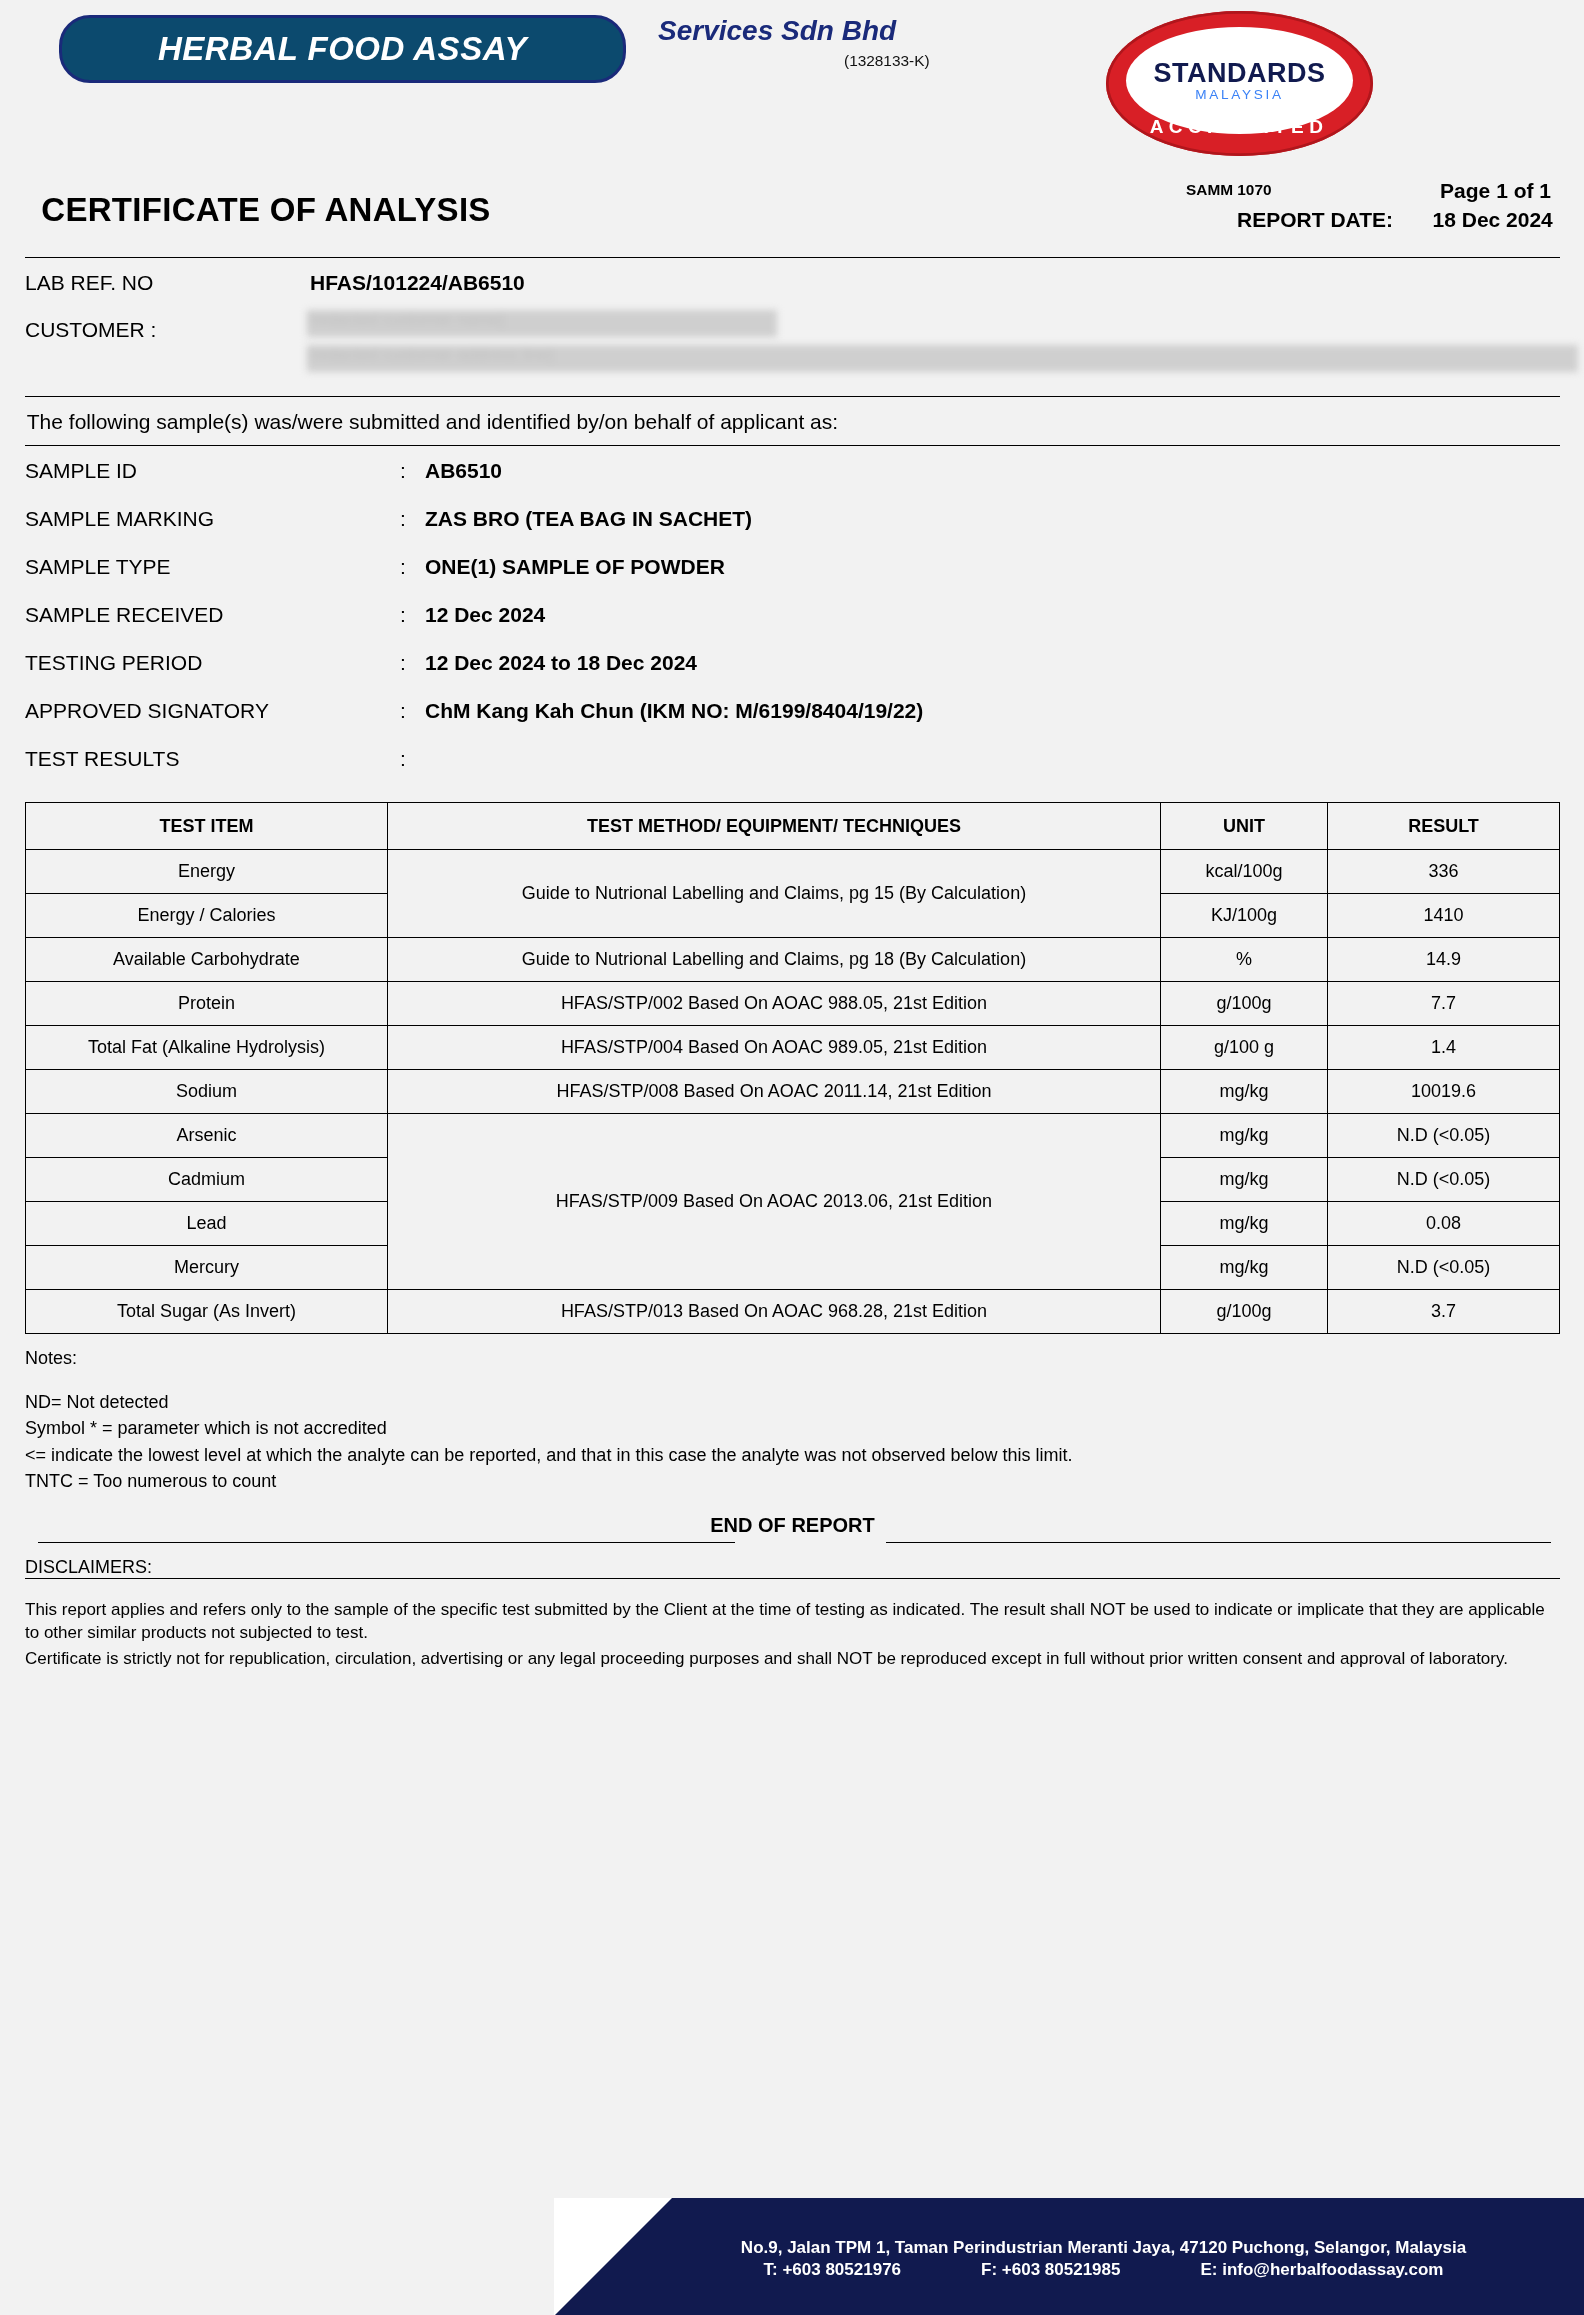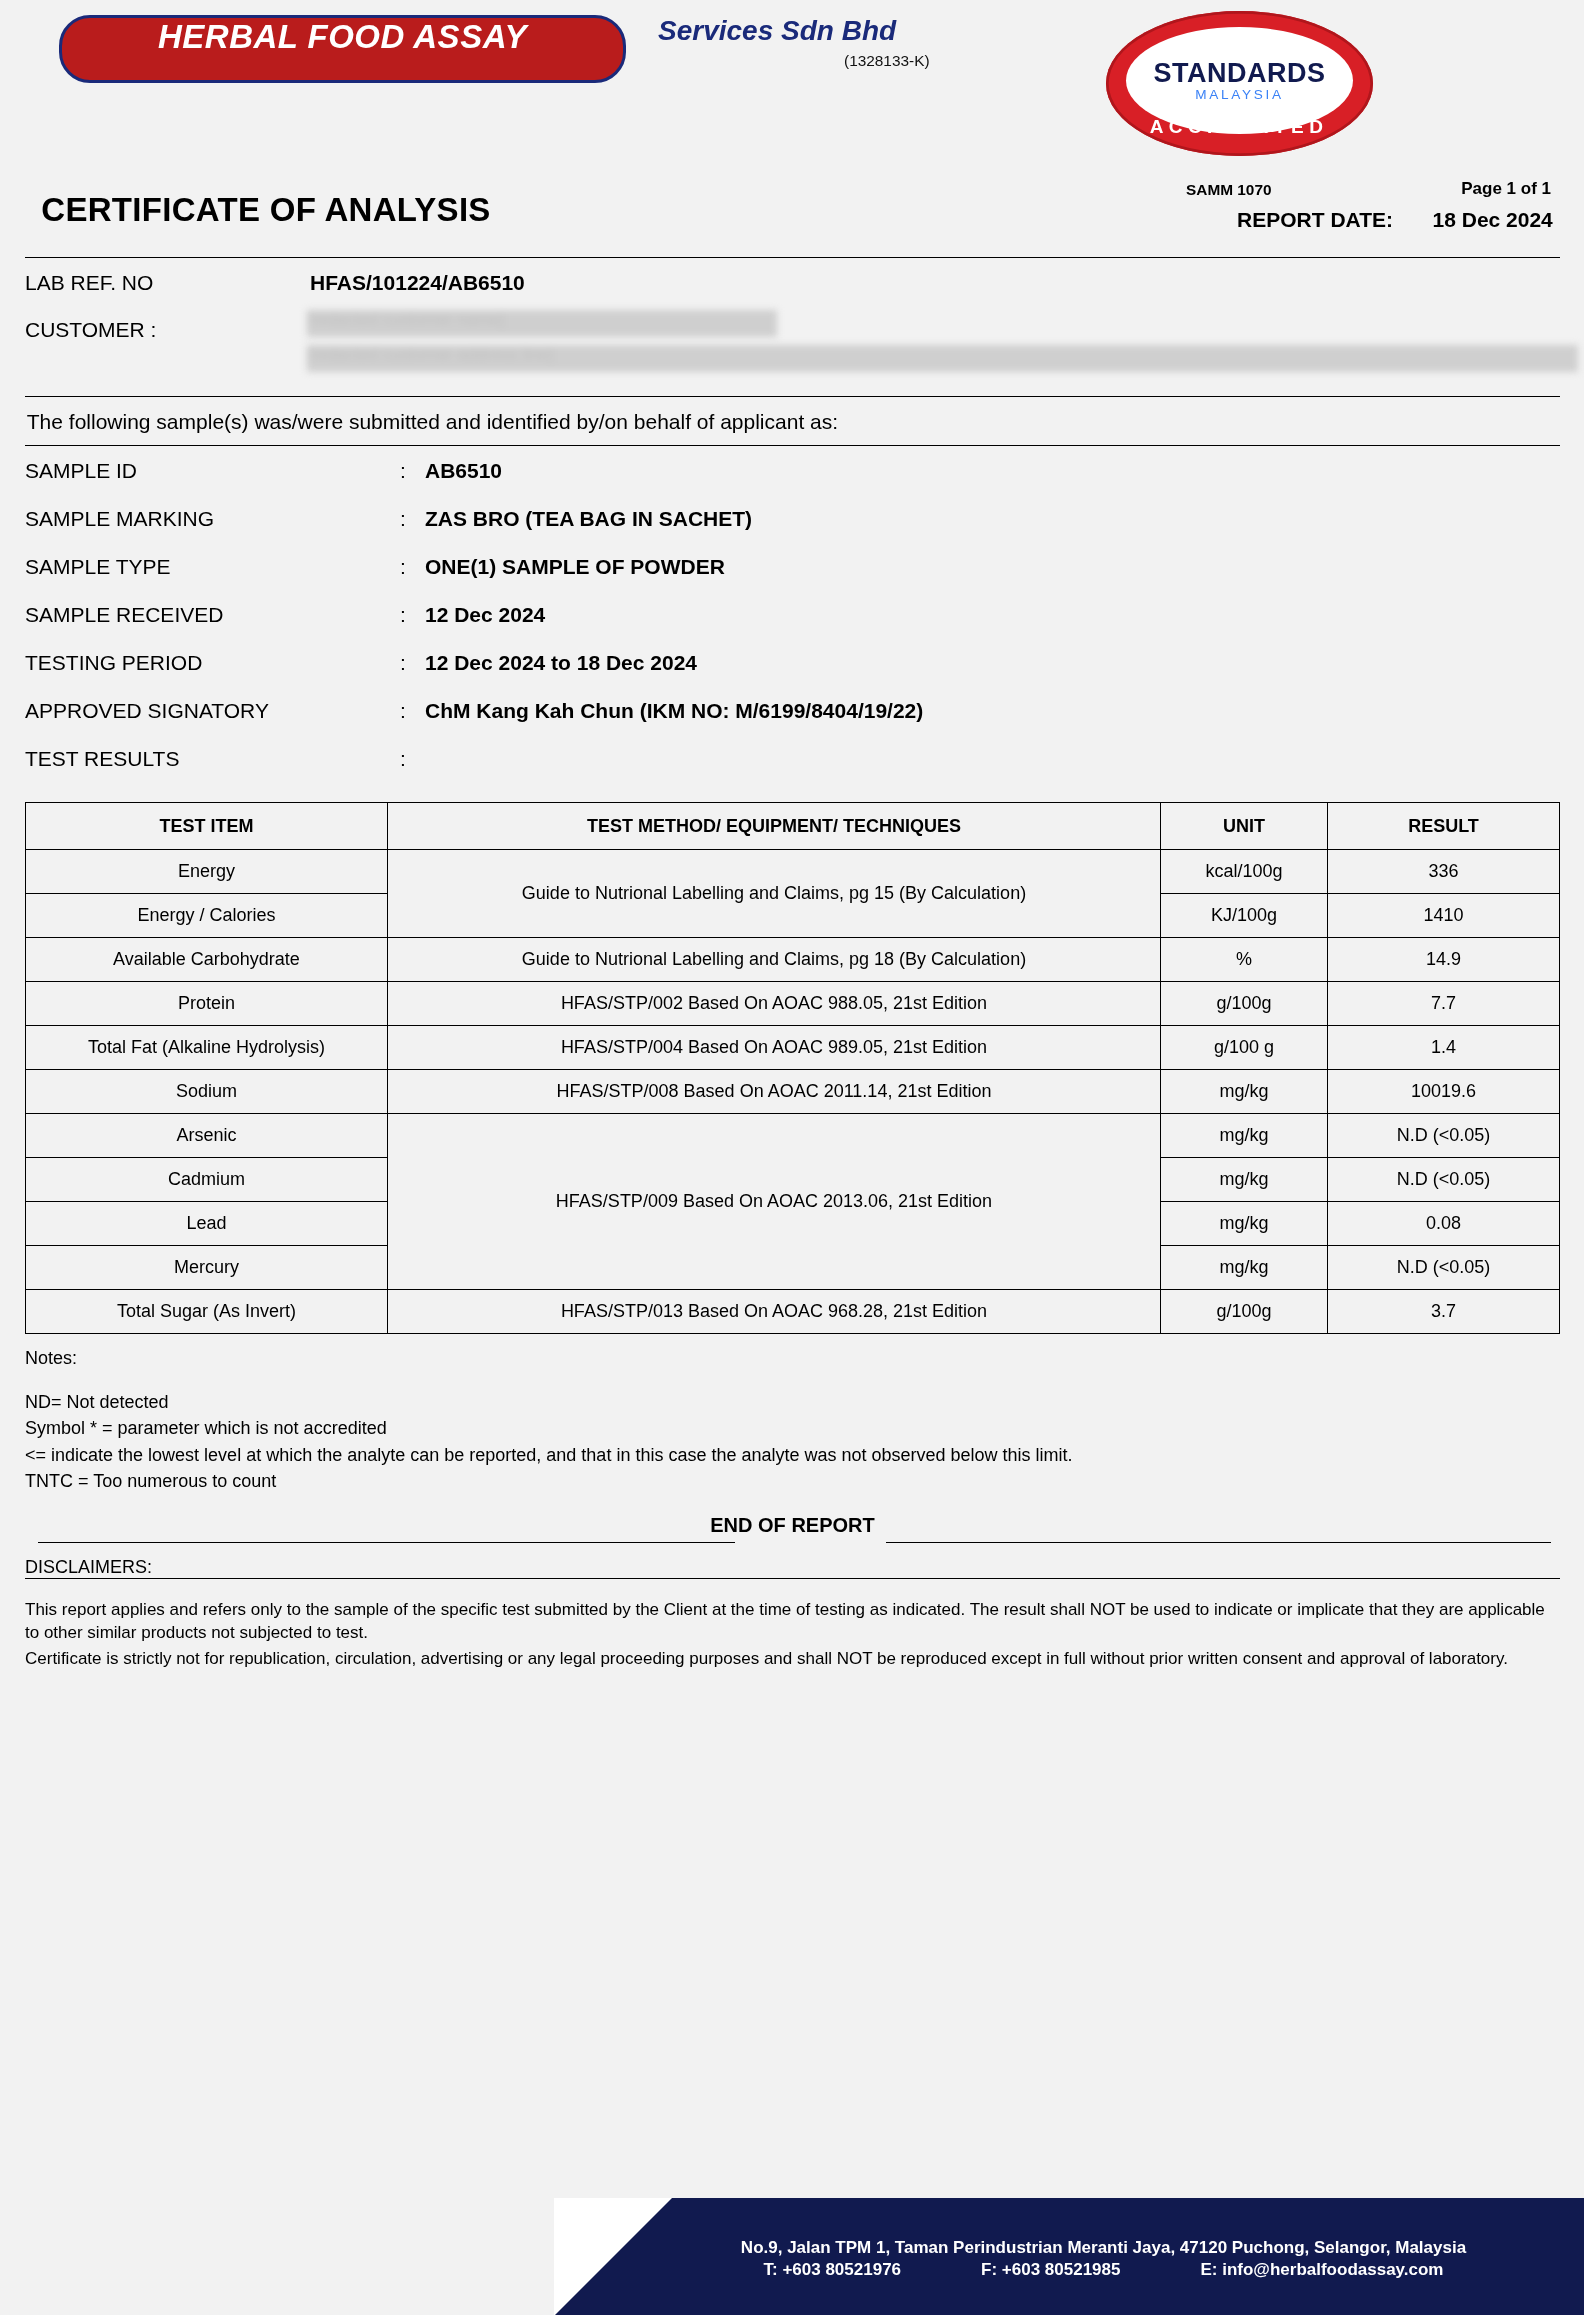--- a/index.html
+++ b/index.html
@@ -25,25 +25,25 @@
   .header {
     position: relative;
     height: 176px;
   }
   .logo-badge {
     position: absolute;
     left: 34px;
     top: 14.5px;
     width: 561px;
     height: 62px;
-    background: #b91c1c;
+    background: #0c4a6e;
     border: 3.6px solid #1a2a7a;
     border-radius: 31px;
     display: flex;
-    align-items: flex-start;
+    align-items: center;
     justify-content: center;
   }
   .logo-badge span {
     color: #ffffff;
     font-size: 33px;
     font-weight: bold;
     font-style: italic;
     letter-spacing: 0.5px;
     font-family: "Liberation Sans", sans-serif;
   }
@@ -122,21 +122,21 @@
     position: absolute;
     left: 1161px;
     top: 181px;
     font-size: 15.4px;
     font-weight: bold;
   }
   .page-no {
     position: absolute;
     right: 9px;
     top: 179px;
-    font-size: 17px;
+    font-size: 21px;
     font-weight: bold;
   }
 
   
   .title-row {
     position: relative;
     height: 76px;
   }
   .cert-title {
     position: absolute;

